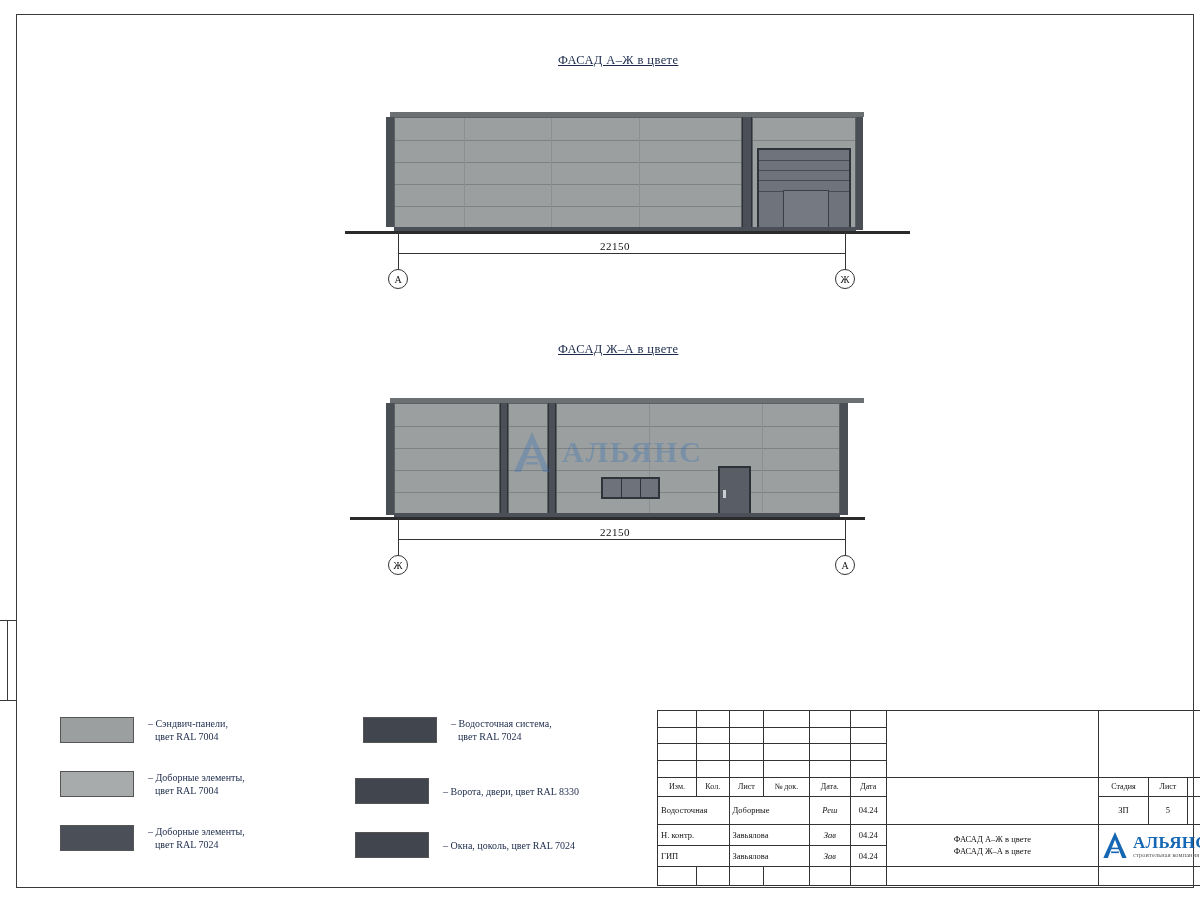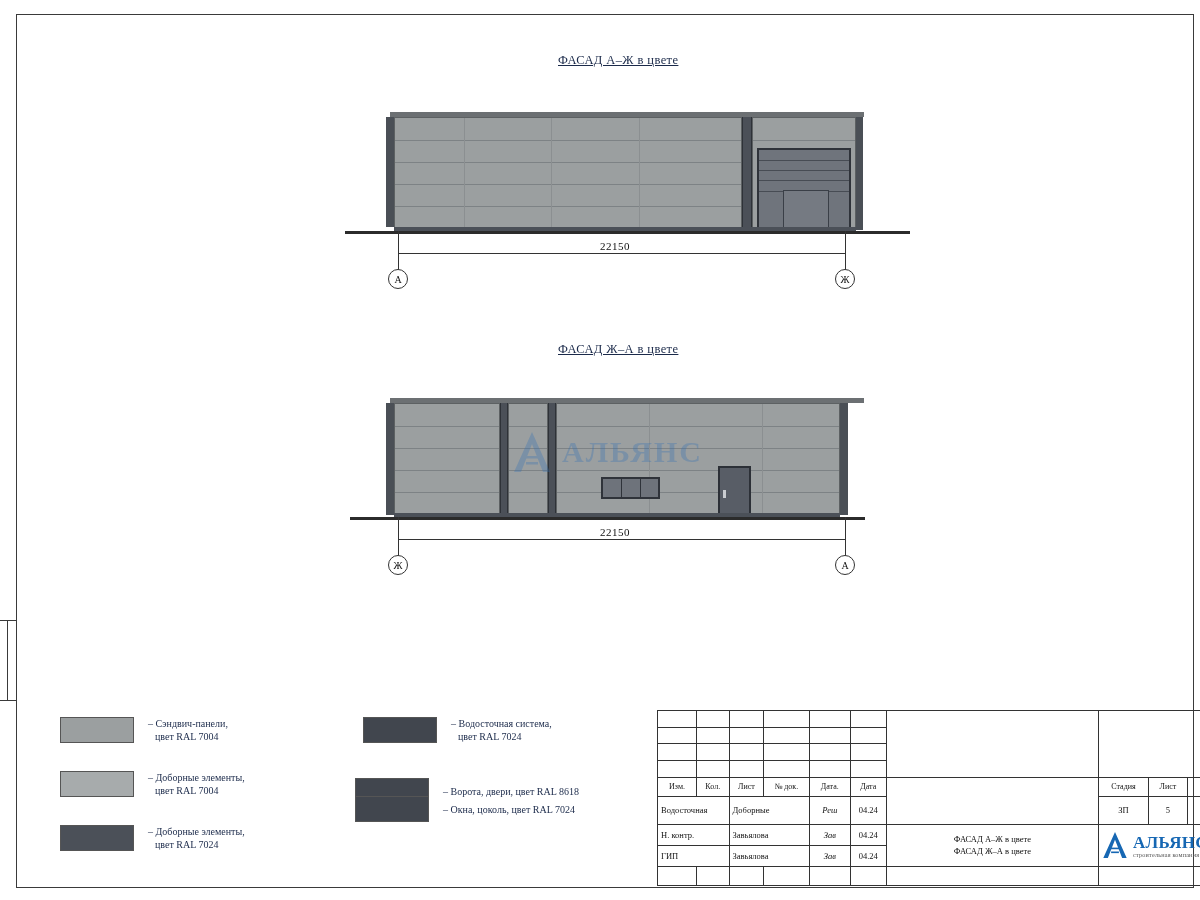--- a/index.html
+++ b/index.html
@@ -258,24 +258,24 @@
 <div class="legend-item" style="left:355px; top:717px;margin-left:8px;">
   <div class="legend-swatch" style="background:#41464e;"></div>
   <div class="legend-label">
     <div>– Водосточная система,</div>
     <div style="padding-left:7px;">цвет RAL 7024</div>
   </div>
 </div>
 <div class="legend-item" style="left:355px; top:778px;">
   <div class="legend-swatch" style="background:#41464e;"></div>
   <div class="legend-label">
-    <div>– Ворота, двери, цвет RAL 8618</div>
-  </div>
-</div>
-<div class="legend-item" style="left:355px; top:796px;">
+    <div>– Ворота, двери, цвет RAL 8330</div>
+  </div>
+</div>
+<div class="legend-item" style="left:355px; top:832px;">
   <div class="legend-swatch" style="background:#41464e;"></div>
   <div class="legend-label">
     <div>– Окна, цоколь, цвет RAL 7024</div>
   </div>
 </div>
 
 <div class="stamp">
   <table>
     <colgroup>
       <col style="width:36px">

